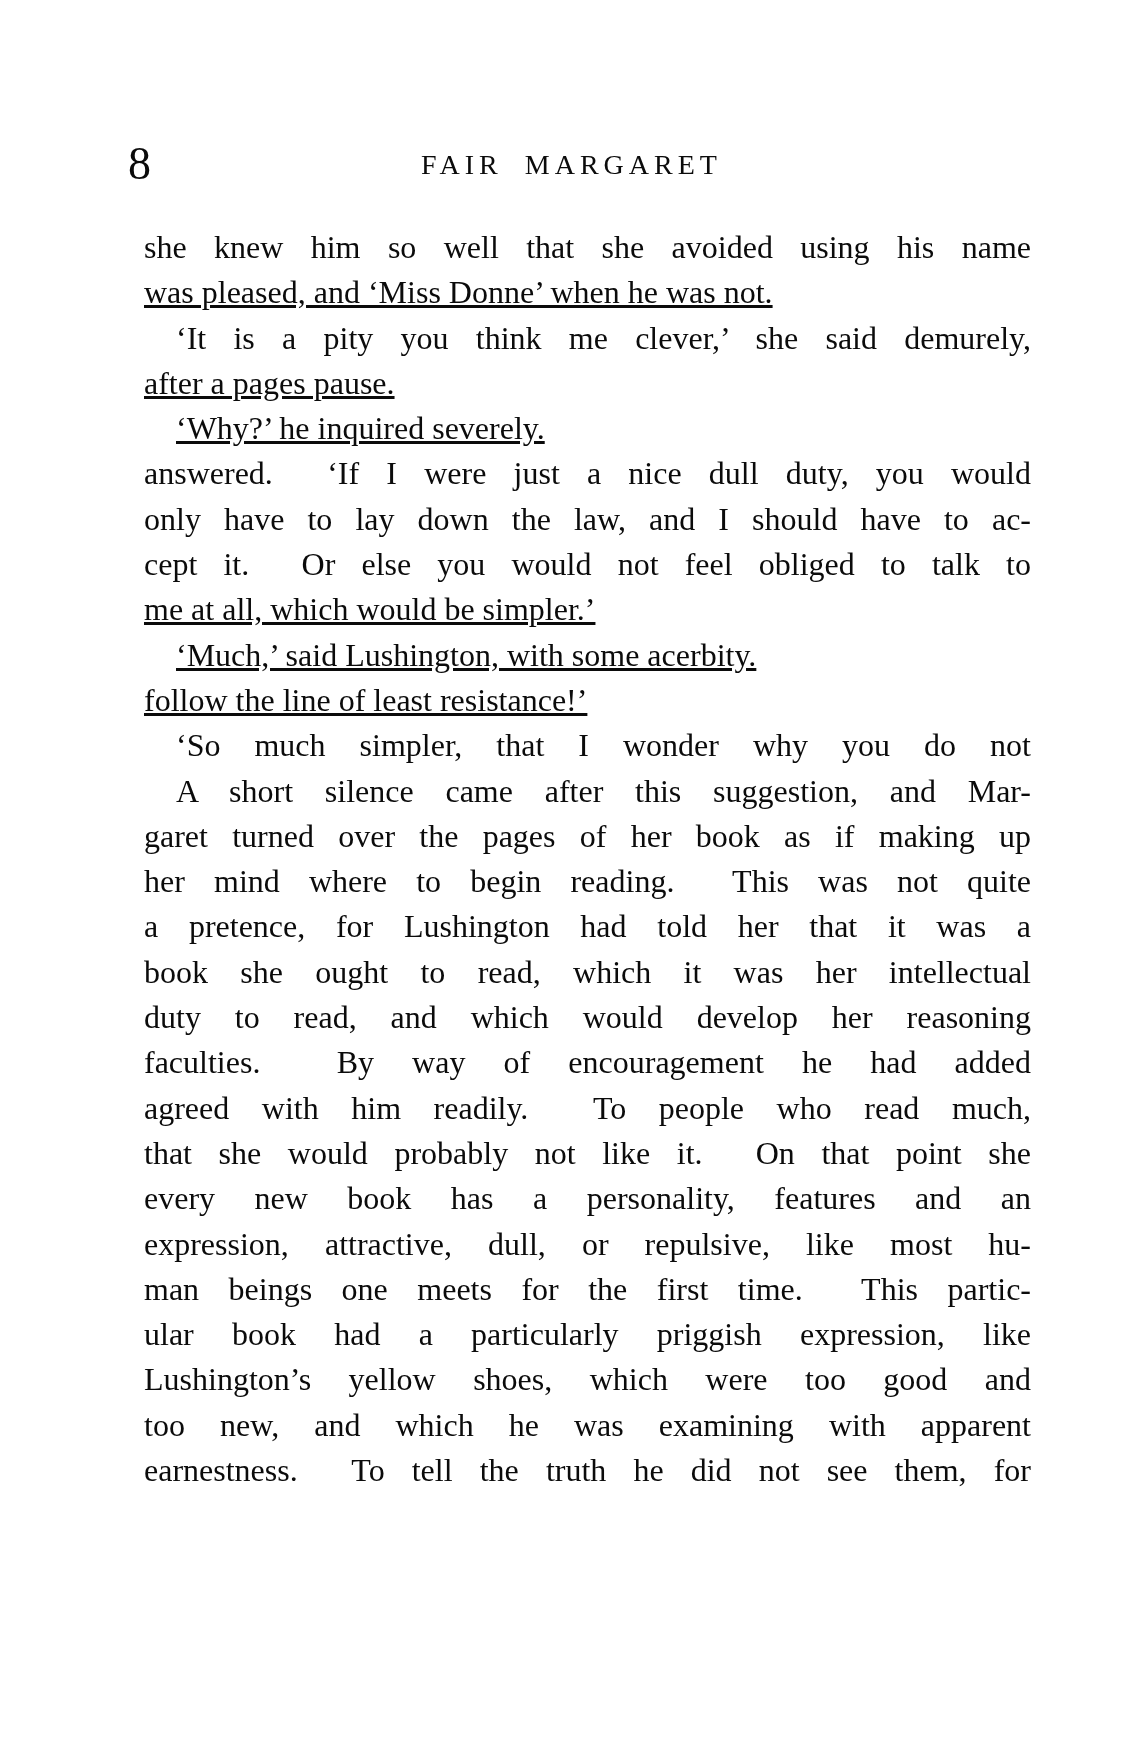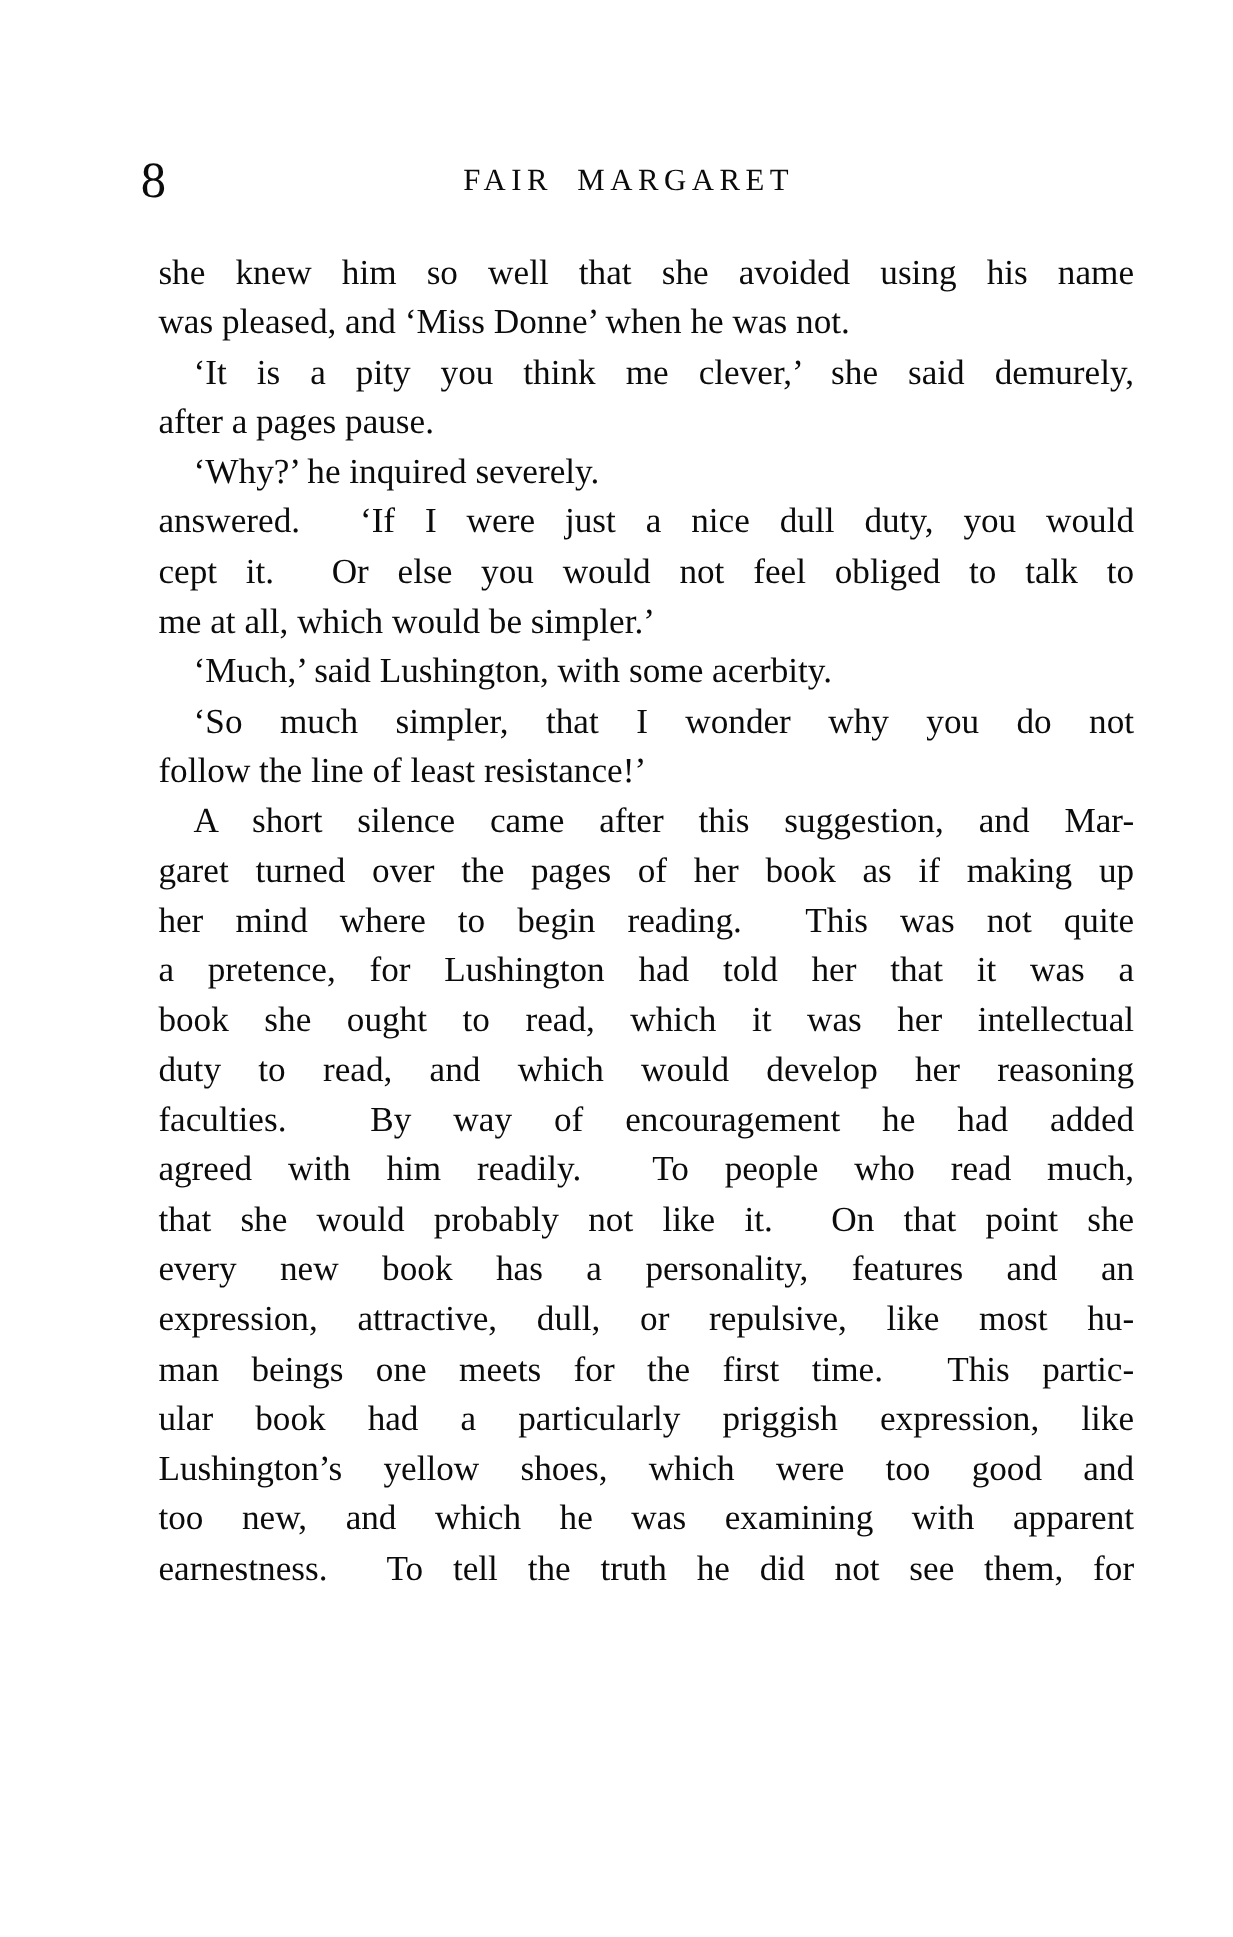--- a/index.html
+++ b/index.html
@@ -48,43 +48,45 @@
     font-size: 32px;
     line-height: 45.3px;
   }
   .line {
     text-align: justify;
     text-align-last: justify;
     white-space: pre-wrap;
   }
   .line.para-end {
     text-align-last: left;
+    text-decoration: underline;
   }
   .line.indent {
     text-indent: 32px;
   }
 </style>
 </head>
 <body style="--page-bg: #ffffff; --ink: #0b0b0b;">
 
 <div class="page">
   <div class="folio">8</div>
   <div class="running-header">FAIR MARGARET</div>
   <div class="body-text">
       <div class="line">she knew him so well that she avoided using his name</div>
       <div class="line para-end">was pleased, and ‘Miss Donne’ when he was not.</div>
       <div class="line indent">‘It is a pity you think me clever,’ she said demurely,</div>
       <div class="line para-end">after a pages pause.</div>
       <div class="line indent para-end">‘Why?’ he inquired severely.</div>
       <div class="line">answered.  ‘If I were just a nice dull duty, you would</div>
+      <div class="line">only have to lay down the law, and I should have to ac-</div>
       <div class="line">cept it.  Or else you would not feel obliged to talk to</div>
       <div class="line para-end">me at all, which would be simpler.’</div>
       <div class="line indent para-end">‘Much,’ said Lushington, with some acerbity.</div>
+      <div class="line para-end">follow the line of least resistance!’</div>
       <div class="line indent">‘So much simpler, that I wonder why you do not</div>
-      <div class="line para-end">follow the line of least resistance!’</div>
       <div class="line indent">A short silence came after this suggestion, and Mar-</div>
       <div class="line">garet turned over the pages of her book as if making up</div>
       <div class="line">her mind where to begin reading.  This was not quite</div>
       <div class="line">a pretence, for Lushington had told her that it was a</div>
       <div class="line">book she ought to read, which it was her intellectual</div>
       <div class="line">duty to read, and which would develop her reasoning</div>
       <div class="line">faculties.  By way of encouragement he had added</div>
       <div class="line">agreed with him readily.  To people who read much,</div>
       <div class="line">that she would probably not like it.  On that point she</div>
       <div class="line">every new book has a personality, features and an</div>

